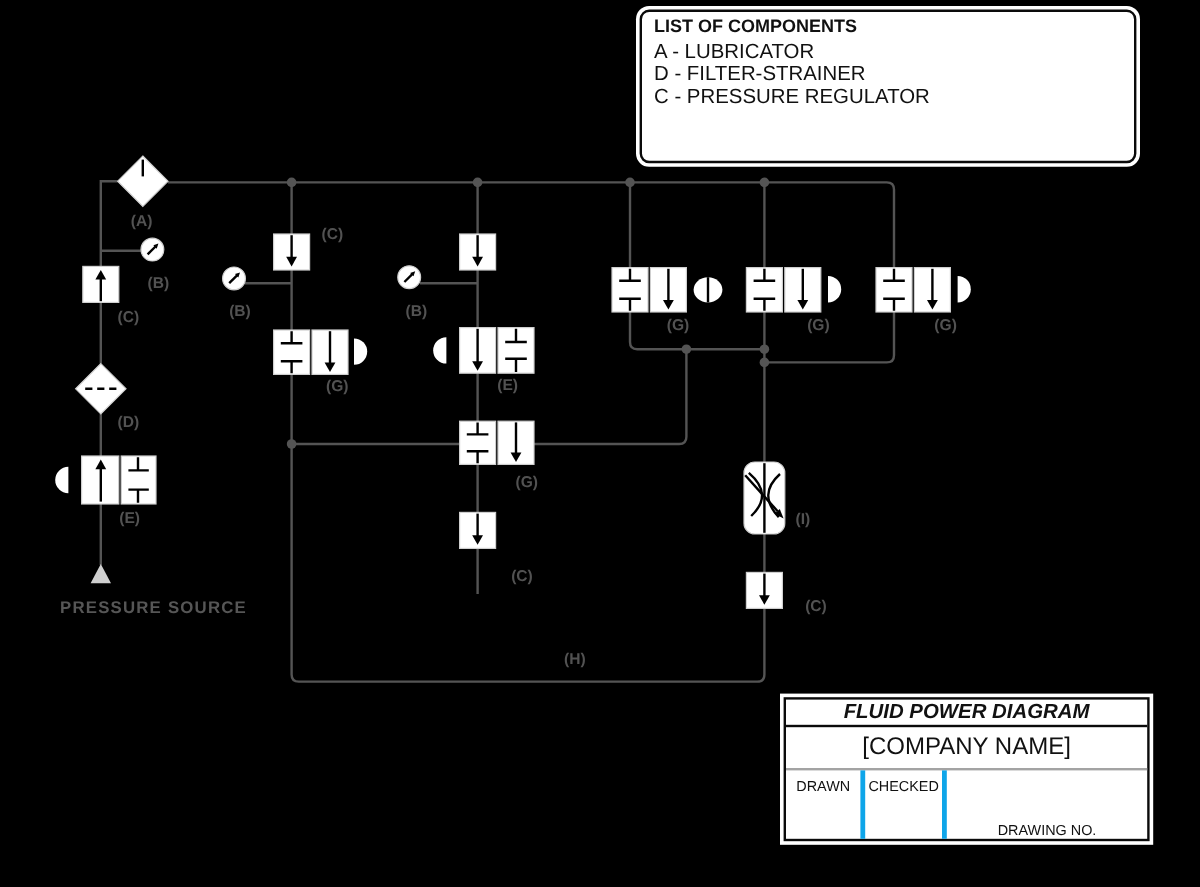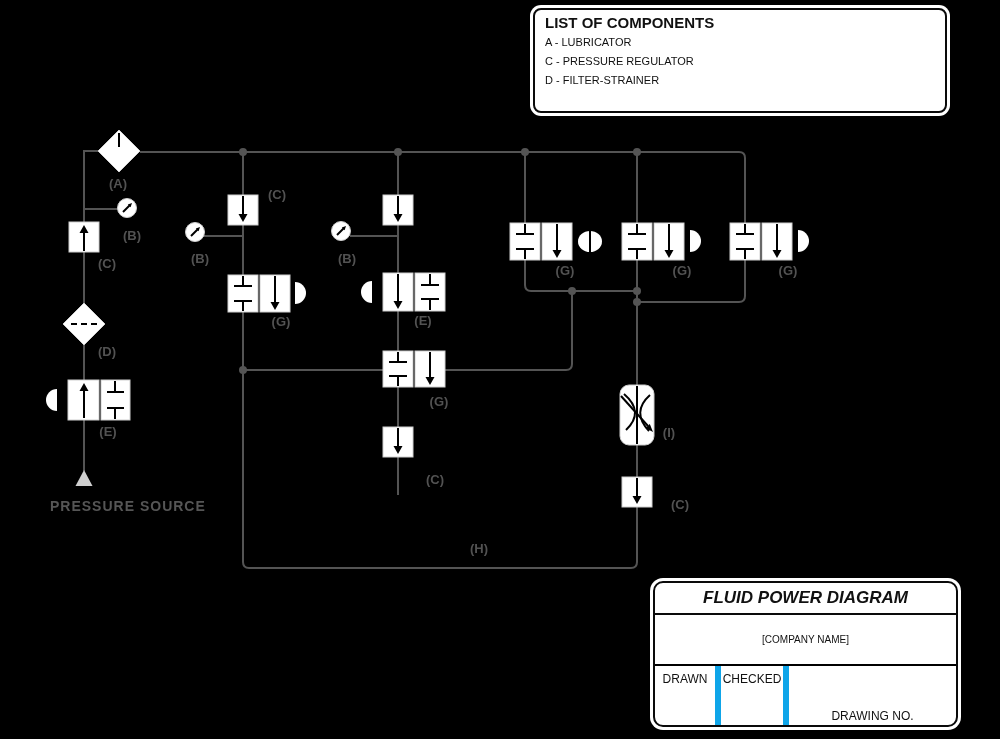--- a/index.html
+++ b/index.html
@@ -9,34 +9,34 @@
   .wire{stroke:#545454;stroke-width:2;fill:none;}
   .dot{fill:#545454;}
   .cell{fill:#ffffff;stroke:#cfcfcf;stroke-width:1;}
   .glyph{stroke:#000000;stroke-width:2;fill:none;}
   .ghead{fill:#000000;stroke:none;}
   .disc{fill:#ffffff;stroke:none;}
   .lbl{font:bold 13px "Liberation Sans",sans-serif;fill:#525252;text-anchor:middle;}
   .ps-label{font:bold 14px "Liberation Sans",sans-serif;fill:#565656;letter-spacing:1px;}
   .card{position:absolute;background:#ffffff;border:2px solid #0a0a0a;border-radius:8px;
         box-shadow:0 0 0 3px #ffffff;box-sizing:border-box;color:#111;}
-  .legend{left:533px;top:8px;width:414px;height:105px;padding:3px 10px 0 10px;}
+  .legend{left:533px;top:8px;width:414px;height:128px;padding:3px 10px 0 10px;}
   .legend-title{font-weight:bold;font-size:15px;line-height:20px;}
   .legend-cols{display:flex;}
   .legend-col1{width:198px;}
   .legend-col2{flex:1;}
-  .legend-item{font-size:11px;line-height:19px;white-space:nowrap;}
-  .titleblock{left:653px;top:581px;width:305px;height:146px;border-radius:10px;
+  .legend-item{font-size:17px;line-height:19px;white-space:nowrap;}
+  .titleblock{left:653px;top:581px;width:305px;height:120px;border-radius:0;
               display:flex;flex-direction:column;}
   .tb-title{height:30px;border-bottom:2px solid #0a0a0a;display:flex;align-items:center;
             justify-content:center;font-style:italic;font-weight:bold;font-size:17px;}
-  .tb-company{height:49px;border-bottom:2px solid #000000;display:flex;align-items:center;
-              justify-content:center;font-size:10px;}
+  .tb-company{height:49px;border-bottom:2px solid #a3a3a3;display:flex;align-items:center;
+              justify-content:center;font-size:20px;}
   .tb-fields{flex:1;display:flex;}
-  .tb-cell{border-right:6px solid #0ea5e9;text-align:center;padding-top:6px;
+  .tb-cell{border-right:4px solid #0ea5e9;text-align:center;padding-top:6px;
            font-size:12px;box-sizing:border-box;}
   .tb-cell:last-child{border-right:none;margin-top:37px;}
   .w-drawn{width:66px;}.w-checked{width:68px;}.w-date{width:66px;}.w-dwg{flex:1;}
 </style>
 </head>
 <body>
 
 <div class="stage">
 
 <svg width="1000" height="739" viewBox="0 0 1000 739">
@@ -226,22 +226,22 @@
     <text class="lbl" x="479" y="553">(H)</text>
     <text class="ps-label" x="50" y="511">PRESSURE SOURCE</text>
   </g>
 </svg>
 
   <div class="card legend">
     <div class="legend-title">LIST OF COMPONENTS</div>
     <div class="legend-cols">
       <div class="legend-col1">
         <div class="legend-item">A - LUBRICATOR</div>
+        <div class="legend-item">D - FILTER-STRAINER</div>
         <div class="legend-item">C - PRESSURE REGULATOR</div>
-        <div class="legend-item">D - FILTER-STRAINER</div>
       </div>
     </div>
   </div>
 
   <div class="card titleblock">
     <div class="tb-title">FLUID POWER DIAGRAM</div>
     <div class="tb-company">[COMPANY NAME]</div>
     <div class="tb-fields">
       <div class="tb-cell w-drawn">DRAWN</div>
       <div class="tb-cell w-checked">CHECKED</div>

